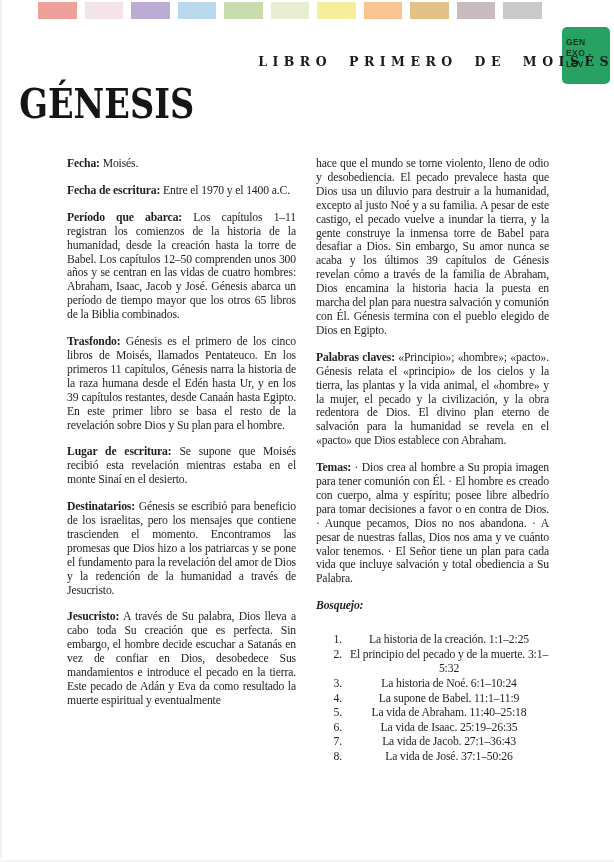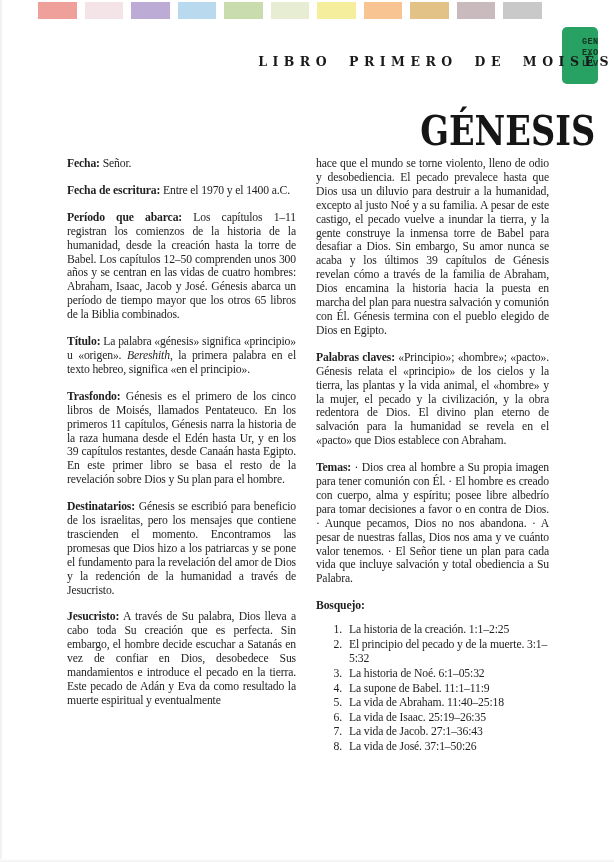--- a/index.html
+++ b/index.html
@@ -13,50 +13,50 @@
     background:linear-gradient(90deg,#ececec,#ffffff); }
   .edge-bottom { position:absolute; left:0; bottom:0; right:0; height:3px;
     background:linear-gradient(0deg,#f0f0f0,#ffffff); }
 
   
   .color-strip { position:absolute; top:2px; left:38px; width:504px; height:17px;
     display:flex; gap:8px; }
   .color-strip .swatch { flex:1 1 0; }
 
   
-  .tab { position:absolute; top:27px; left:562px; width:36px; height:57px;
-    border-radius:5px; padding:10px 0 0 20px;
-    font-family:Liberation Mono, monospace; font-weight:bold;
+  .tab { position:absolute; top:27px; left:562px; width:48px; height:57px;
+    border-radius:5px; padding:10px 0 0 4px;
+    font-family:Liberation Sans, sans-serif; font-weight:bold;
     font-size:8.5px; line-height:11px; letter-spacing:0.4px; }
 
   .kicker { position:absolute; top:54px; left:0; width:100%; text-align:right;
     font-family:"DejaVu Serif", serif; font-weight:bold; font-size:12.5px;
     letter-spacing:5.5px; word-spacing:7px; color:#1a1a1a; }
 
-  .title-wrap { position:absolute; top:82px; left:0; width:100%; text-align:right;margin-top:27px; }
+  .title-wrap { position:absolute; top:82px; left:0; width:100%; text-align:left; }
   .title { display:inline-block; font-family:"DejaVu Serif", serif; font-weight:bold;
     font-size:41px; line-height:44px; color:#151515; letter-spacing:0px;
     transform:scaleX(0.82); transform-origin:center; }
 
   
   .columns { position:absolute; top:157px; left:67px; width:482px;
     display:flex; gap:20px; }
   .col { font-size:11.7px; line-height:13.9px; letter-spacing:-0.15px;
     text-align:justify; hyphens:auto; -webkit-hyphens:auto; }
   .col-left  { width:229px; }
   .col-right { width:233px; }
   .sec { margin-bottom:13px; }
   .sec b { font-weight:bold; }
   .sec i { font-style:italic; }
 
-  .outline-head { margin-bottom:10px; }
+  .outline-head { margin-bottom:20px;font-style:italic; }
   .outline { padding-left:12px; }
   .oitem { display:flex; line-height:14.6px; }
   .onum { width:14px; flex:0 0 14px; text-align:right; margin-right:7px; }
-  .otext { flex:1; text-align:left; }
+  .otext { flex:1; text-align:center; }
 </style>
 </head>
 <body>
 
 <div class="edge-left"></div>
 <div class="edge-bottom"></div>
 
 <div class="color-strip">
     <div class="swatch" style="background: rgb(239, 160, 154);"></div>
     <div class="swatch" style="background: rgb(244, 227, 231);"></div>
@@ -80,29 +80,29 @@
 <div class="kicker">LIBRO PRIMERO DE MOISÉS</div>
 
 <div class="title-wrap">
   <div class="title">GÉNESIS</div>
 </div>
 
 <div class="columns">
 
   <div class="col col-left">
     <p class="sec"><b>Fecha:</b>
-      <span>Señor.</span></p>
+      <span>Moisés.</span></p>
     <p class="sec"><b>Fecha de escritura:</b>
       <span>Entre el 1970 y el 1400 a.C.</span></p>
     <p class="sec"><b>Período que abarca:</b>
       <span>Los capítulos 1–11 registran los comienzos de la historia de la humanidad, desde la creación hasta la torre de Babel. Los capítulos 12–50 comprenden unos 300 años y se centran en las vidas de cuatro hombres: Abraham, Isaac, Jacob y José. Génesis abarca un período de tiempo mayor que los otros 65 libros de la Biblia combinados.</span></p>
-    <p class="sec"><b>Título:</b>
-      <span>La palabra «génesis» significa «principio» u «origen». </span><i>Bereshith</i><span>, la primera palabra en el texto hebreo, significa «en el principio».</span></p>
     <p class="sec"><b>Trasfondo:</b>
       <span>Génesis es el primero de los cinco libros de Moisés, llamados Pentateuco. En los primeros 11 capítulos, Génesis narra la historia de la raza humana desde el Edén hasta Ur, y en los 39 capítulos restantes, desde Canaán hasta Egipto. En este primer libro se basa el resto de la revelación sobre Dios y Su plan para el hombre.</span></p>
+    <p class="sec"><b>Lugar de escritura:</b>
+      <span>Se supone que Moisés recibió esta revelación mientras estaba en el monte Sinaí en el desierto.</span></p>
     <p class="sec"><b>Destinatarios:</b>
       <span>Génesis se escribió para beneficio de los israelitas, pero los mensajes que contiene trascienden el momento. Encontramos las promesas que Dios hizo a los patriarcas y se pone el fundamento para la revelación del amor de Dios y la redención de la humanidad a través de Jesucristo.</span></p>
     <p class="sec"><b>Jesucristo:</b>
       <span>A través de Su palabra, Dios lleva a cabo toda Su creación que es perfecta. Sin embargo, el hombre decide escuchar a Satanás en vez de confiar en Dios, desobedece Sus mandamientos e introduce el pecado en la tierra. Este pecado de Adán y Eva da como resultado la muerte espiritual y eventualmente</span></p>
   </div>
 
   <div class="col col-right">
     <p class="sec"><span>hace que el mundo se torne violento, lleno de odio y desobediencia. El pecado prevalece hasta que Dios usa un diluvio para destruir a la humanidad, excepto al justo Noé y a su familia. A pesar de este castigo, el pecado vuelve a inundar la tierra, y la gente construye la inmensa torre de Babel para desafiar a Dios. Sin embargo, Su amor nunca se acaba y los últimos 39 capítulos de Génesis revelan cómo a través de la familia de Abraham, Dios encamina la historia hacia la puesta en marcha del plan para nuestra salvación y comunión con Él. Génesis termina con el pueblo elegido de Dios en Egipto.</span></p>
     <p class="sec"><b>Palabras claves:</b>
       <span>«Principio»; «hombre»; «pacto». Génesis relata el «principio» de los cielos y la tierra, las plantas y la vida animal, el «hombre» y la mujer, el pecado y la civilización, y la obra redentora de Dios. El divino plan eterno de salvación para la humanidad se revela en el «pacto» que Dios establece con Abraham.</span></p>
@@ -113,21 +113,21 @@
       <div class="oitem">
           <span class="onum">1.</span>
           <span class="otext">La historia de la creación. 1:1–2:25</span>
         </div>
       <div class="oitem">
           <span class="onum">2.</span>
           <span class="otext">El principio del pecado y de la muerte. 3:1–5:32</span>
         </div>
       <div class="oitem">
           <span class="onum">3.</span>
-          <span class="otext">La historia de Noé. 6:1–05:32</span>
+          <span class="otext">La historia de Noé. 6:1–10:24</span>
         </div>
       <div class="oitem">
           <span class="onum">4.</span>
           <span class="otext">La supone de Babel. 11:1–11:9</span>
         </div>
       <div class="oitem">
           <span class="onum">5.</span>
           <span class="otext">La vida de Abraham. 11:40–25:18</span>
         </div>
       <div class="oitem">

